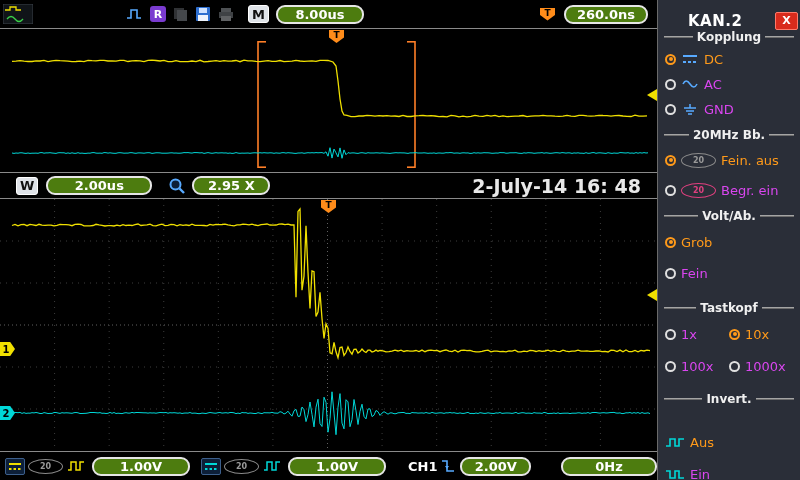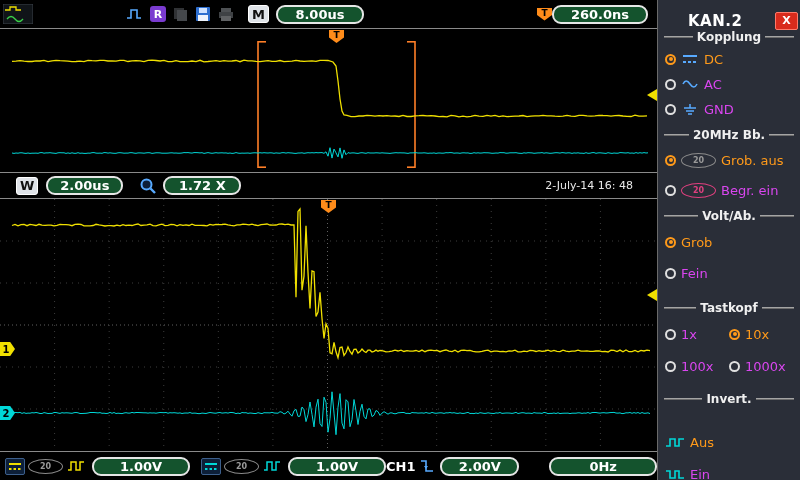--- a/index.html
+++ b/index.html
@@ -6,21 +6,21 @@
   html,body{width:800px;height:480px;background:#000;overflow:hidden}
   body{font-family:"DejaVu Sans","Liberation Sans",sans-serif}
   .screen{position:relative;width:800px;height:480px;background:#000}
 
   
   .toolbar{position:absolute;left:0;top:0;width:657px;height:28px;display:flex;align-items:center;background:#000}
   .iconbox{display:flex;align-items:center;justify-content:center}
   .cluster{display:flex;align-items:center;gap:7px;margin-left:92px}
   .keybox{min-width:20px;height:18px;background:#dfe3e8;color:#101010;font-weight:bold;font-size:13px;
           display:flex;align-items:center;justify-content:center;border-radius:3px;border:1px solid #fff;padding:0 3px}
-  .pill{height:19px;background:#14532d;border:2px solid #e6e6e6;border-radius:9px;color:#fff;
+  .pill{height:19px;background:#4d7c0f;border:2px solid #e6e6e6;border-radius:9px;color:#fff;
         font-weight:bold;font-size:13px;display:flex;align-items:center;justify-content:center}
   .rbadge{width:16px;height:16px;background:#7a3bd0;color:#fff;font-weight:bold;font-size:11px;
           display:flex;align-items:center;justify-content:center;border-radius:3px}
   .dim{opacity:.45}
   .tmark{width:15px;height:13px;background:#ff8c1a;color:#000;font-size:9px;font-weight:bold;
          text-align:center;line-height:10px;clip-path:polygon(0 0,100% 0,100% 58%,50% 100%,0 58%)}
 
   
   .view-top{position:absolute;left:0;top:28px;width:657px;height:145px;background:#000;
             border-top:1px solid #8a8a8a;border-bottom:1px solid #8a8a8a}
@@ -31,21 +31,21 @@
   .rarrow{position:absolute;right:0;width:0;height:0;border-top:6px solid transparent;
           border-bottom:6px solid transparent;border-right:10px solid #f0e000}
   .chtag{position:absolute;left:0;width:15px;height:14px;color:#000;font-size:10px;font-weight:bold;
          display:flex;align-items:center;justify-content:center;padding-right:3px;
          clip-path:polygon(0 0,68% 0,100% 50%,68% 100%,0 100%)}
   .chtag.c1{background:#f0e000}
   .chtag.c2{background:#00d8d8}
 
   
   .wbar{position:absolute;left:0;top:173px;width:657px;height:25px;display:flex;align-items:center;background:#000}
-  .datetime{margin-left:auto;margin-right:24px;color:#e8e8e8;font-size:11px;font-weight:normal}
+  .datetime{margin-left:auto;margin-right:16px;color:#e8e8e8;font-size:19px;font-weight:bold}
 
   
   .statusbar{position:absolute;left:0;top:452px;width:657px;height:28px;display:flex;align-items:center;background:#000}
   .sgroup{display:flex;align-items:center;gap:3px}
   .sicon{width:20px;height:17px;display:flex;align-items:center;justify-content:center;border-radius:2px}
   .sicon.boxed{background:#0d1f38;border:1px solid #3c5f8c}
   .badge20{width:35px;height:15px;border-radius:50%;border:1px solid #8a8a8a;color:#9a9a9a;
            font-size:8px;font-weight:bold;display:flex;align-items:center;justify-content:center}
   .badge20.on{border-color:#e0407f;color:#e0407f}
   .srclabel{color:#fff;font-weight:bold;font-size:13px}
@@ -106,48 +106,48 @@
         <svg width="16" height="15">
             <rect x="3" y="1" width="10" height="4" fill="#aeb4ba"></rect>
             <rect x="1" y="5" width="14" height="6" fill="#8d939a"></rect>
             <rect x="3" y="9" width="10" height="5" fill="#d5d9dd"></rect>
           </svg>
       </span>
     </span>
     <span class="keybox" style="margin-left:14px">M</span>
     <span class="pill" style="width:88px;margin-left:7px">8.00us</span>
     <span class="tmark" style="margin-left:auto">T</span>
-    <span class="pill" style="width:96px;margin-left:0;margin-right:9px">260.0ns</span>
+    <span class="pill" style="width:84px;margin-left:9px;margin-right:9px">260.0ns</span>
   </div>
 
   <div class="view-top">
     <svg id="svg-top" width="655" height="143">
         <line x1="258" y1="12" x2="258" y2="139" stroke="#ff7f27" stroke-width="1.6"></line>
         <line x1="258" y1="12.8" x2="266" y2="12.8" stroke="#ff7f27" stroke-width="1.6"></line>
         <line x1="258" y1="138.2" x2="266" y2="138.2" stroke="#ff7f27" stroke-width="1.6"></line>
         <line x1="415" y1="12" x2="415" y2="139" stroke="#ff7f27" stroke-width="1.6"></line>
         <line x1="415" y1="12.8" x2="407" y2="12.8" stroke="#ff7f27" stroke-width="1.6"></line>
         <line x1="415" y1="138.2" x2="407" y2="138.2" stroke="#ff7f27" stroke-width="1.6"></line>
         <polyline points="12.0,124.0 14.0,124.4 16.0,124.0 18.0,124.2 20.0,123.8 22.0,123.8 24.0,124.2 26.0,124.4 28.0,124.0 30.0,124.4 32.0,124.2 34.0,124.2 36.0,124.1 38.0,124.3 40.0,123.7 42.0,123.6 44.0,124.2 46.0,123.9 48.0,123.9 50.0,123.7 52.0,124.0 54.0,124.2 56.0,124.4 58.0,123.8 60.0,123.7 62.0,123.8 64.0,123.8 66.0,124.4 68.0,123.9 70.0,124.4 72.0,123.8 74.0,124.3 76.0,124.3 78.0,123.7 80.0,124.3 82.0,124.1 84.0,124.4 86.0,124.4 88.0,124.1 90.0,124.2 92.0,123.7 94.0,123.6 96.0,124.1 98.0,124.2 100.0,124.1 102.0,124.3 104.0,123.6 106.0,123.7 108.0,124.1 110.0,123.8 112.0,124.1 114.0,124.3 116.0,124.3 118.0,123.8 120.0,123.7 122.0,123.9 124.0,124.2 126.0,124.1 128.0,124.1 130.0,123.7 132.0,123.7 134.0,124.1 136.0,124.3 138.0,123.9 140.0,123.9 142.0,124.0 144.0,124.2 146.0,123.9 148.0,123.7 150.0,123.8 152.0,124.4 154.0,124.1 156.0,123.8 158.0,123.8 160.0,123.9 162.0,124.2 164.0,124.2 166.0,124.2 168.0,124.1 170.0,123.9 172.0,123.8 174.0,124.1 176.0,124.0 178.0,124.2 180.0,124.2 182.0,124.0 184.0,123.6 186.0,123.7 188.0,123.6 190.0,123.9 192.0,124.1 194.0,123.6 196.0,123.6 198.0,123.7 200.0,123.9 202.0,123.7 204.0,124.4 206.0,124.0 208.0,123.6 210.0,124.0 212.0,124.3 214.0,124.0 216.0,123.7 218.0,124.0 220.0,123.9 222.0,123.8 224.0,124.0 226.0,123.9 228.0,124.3 230.0,124.0 232.0,124.4 234.0,124.2 236.0,123.6 238.0,124.1 240.0,124.3 242.0,124.1 244.0,124.2 246.0,124.1 248.0,124.0 250.0,124.3 252.0,124.0 254.0,123.8 256.0,123.8 258.0,124.1 260.0,123.7 262.0,124.0 264.0,123.7 266.0,123.9 268.0,124.0 270.0,123.8 272.0,123.9 274.0,124.3 276.0,123.9 278.0,124.1 280.0,124.2 282.0,123.7 284.0,123.7 286.0,124.1 288.0,123.7 290.0,123.9 292.0,124.0 294.0,124.3 296.0,124.4 298.0,124.0 300.0,124.0 302.0,123.8 304.0,124.3 306.0,124.0 308.0,123.7 310.0,123.9 312.0,123.7 314.0,123.9 316.0,123.6 318.0,123.8 320.0,123.7 322.0,123.6 324.0,124.3 326.0,122.8 328.0,127.2 330.0,118.7 332.0,129.1 334.0,120.1 336.0,123.8 338.0,127.9 340.0,118.9 342.0,129.3 344.0,120.9 346.0,125.7 348.0,123.6 350.0,124.2 352.0,123.9 354.0,123.9 356.0,124.2 358.0,124.4 360.0,123.9 362.0,123.7 364.0,124.0 366.0,124.3 368.0,123.7 370.0,124.0 372.0,124.0 374.0,124.0 376.0,123.8 378.0,123.9 380.0,124.1 382.0,123.8 384.0,124.0 386.0,124.1 388.0,124.2 390.0,124.4 392.0,124.1 394.0,123.9 396.0,123.7 398.0,123.9 400.0,123.8 402.0,123.9 404.0,123.9 406.0,124.1 408.0,124.4 410.0,123.9 412.0,123.9 414.0,123.8 416.0,123.7 418.0,124.0 420.0,124.0 422.0,124.0 424.0,123.8 426.0,124.0 428.0,124.3 430.0,124.1 432.0,124.2 434.0,123.9 436.0,124.4 438.0,124.0 440.0,124.0 442.0,124.2 444.0,124.1 446.0,123.7 448.0,123.8 450.0,123.6 452.0,123.7 454.0,124.2 456.0,124.0 458.0,124.0 460.0,124.3 462.0,123.9 464.0,123.8 466.0,124.0 468.0,123.9 470.0,124.4 472.0,124.3 474.0,123.7 476.0,124.1 478.0,123.8 480.0,124.1 482.0,124.0 484.0,123.7 486.0,123.8 488.0,123.8 490.0,124.0 492.0,124.3 494.0,124.2 496.0,124.0 498.0,124.1 500.0,123.6 502.0,123.7 504.0,123.7 506.0,124.2 508.0,124.1 510.0,123.8 512.0,123.8 514.0,123.8 516.0,123.7 518.0,124.1 520.0,124.3 522.0,124.4 524.0,123.8 526.0,124.1 528.0,123.7 530.0,123.8 532.0,123.9 534.0,124.3 536.0,124.1 538.0,123.9 540.0,123.9 542.0,123.6 544.0,124.2 546.0,123.8 548.0,124.0 550.0,124.3 552.0,124.2 554.0,123.9 556.0,123.7 558.0,123.8 560.0,124.1 562.0,123.6 564.0,123.8 566.0,124.1 568.0,123.8 570.0,123.9 572.0,124.4 574.0,123.9 576.0,124.1 578.0,123.8 580.0,124.2 582.0,124.2 584.0,124.4 586.0,123.7 588.0,124.3 590.0,124.2 592.0,123.7 594.0,123.6 596.0,124.3 598.0,123.9 600.0,123.8 602.0,124.0 604.0,124.2 606.0,124.4 608.0,123.7 610.0,124.1 612.0,124.4 614.0,124.0 616.0,124.2 618.0,124.2 620.0,123.6 622.0,123.7 624.0,123.9 626.0,124.0 628.0,123.7 630.0,124.2 632.0,124.0 634.0,124.3 636.0,123.6 638.0,124.2 640.0,123.7 642.0,124.1 644.0,123.6 646.0,124.0 648.0,123.8" fill="none" stroke="#00d8d8" stroke-width="1"></polyline>
         <polyline points="12.0,32.3 16.0,32.1 20.0,31.7 24.0,32.2 28.0,32.5 32.0,32.5 36.0,31.8 40.0,32.0 44.0,31.4 48.0,32.6 52.0,31.8 56.0,31.4 60.0,31.7 64.0,31.9 68.0,32.2 72.0,32.7 76.0,32.5 80.0,32.1 84.0,32.7 88.0,31.3 92.0,31.7 96.0,31.8 100.0,31.4 104.0,31.3 108.0,32.0 112.0,32.0 116.0,32.2 120.0,31.4 124.0,31.3 128.0,32.5 132.0,31.9 136.0,31.7 140.0,31.9 144.0,32.7 148.0,31.4 152.0,31.2 156.0,31.5 160.0,32.0 164.0,31.4 168.0,32.7 172.0,32.7 176.0,31.7 180.0,32.7 184.0,32.7 188.0,32.7 192.0,32.0 196.0,32.7 200.0,31.3 204.0,32.8 208.0,32.5 212.0,32.1 216.0,31.7 220.0,32.3 224.0,31.6 228.0,32.1 232.0,32.0 236.0,31.5 240.0,32.7 244.0,31.2 248.0,31.8 252.0,31.8 256.0,32.4 260.0,32.7 264.0,32.1 268.0,31.6 272.0,32.3 276.0,32.3 280.0,31.5 284.0,32.6 288.0,32.4 292.0,32.2 296.0,31.4 300.0,32.0 304.0,32.3 308.0,32.1 312.0,31.9 316.0,32.4 320.0,31.3 324.0,31.3 328.0,31.5 333.0,33.0 336.0,37.0 338.0,52.0 340.0,70.0 342.0,82.0 344.0,86.0 347.0,86.4 351.0,87.7 355.0,87.7 359.0,87.0 363.0,87.0 367.0,86.3 371.0,86.7 375.0,87.2 379.0,86.6 383.0,87.0 387.0,86.7 391.0,87.1 395.0,87.0 399.0,87.5 403.0,86.4 407.0,87.5 411.0,87.5 415.0,86.8 419.0,86.7 423.0,86.5 427.0,86.8 431.0,86.7 435.0,87.0 439.0,87.7 443.0,87.5 447.0,87.8 451.0,86.3 455.0,86.9 459.0,87.8 463.0,87.2 467.0,87.8 471.0,87.4 475.0,86.4 479.0,87.1 483.0,87.3 487.0,86.4 491.0,87.1 495.0,86.4 499.0,87.7 503.0,86.8 507.0,87.7 511.0,87.4 515.0,87.2 519.0,87.0 523.0,86.5 527.0,87.6 531.0,87.1 535.0,86.9 539.0,86.8 543.0,86.4 547.0,86.8 551.0,86.8 555.0,87.1 559.0,87.3 563.0,87.1 567.0,86.3 571.0,87.1 575.0,87.4 579.0,86.4 583.0,86.3 587.0,86.8 591.0,87.1 595.0,86.9 599.0,86.3 603.0,86.5 607.0,86.6 611.0,87.2 615.0,86.7 619.0,86.5 623.0,87.0 627.0,87.4 631.0,87.5 635.0,86.2 639.0,87.1 643.0,87.1 647.0,86.8" fill="none" stroke="#f0e000" stroke-width="1.3"></polyline>
       </svg>
     <div class="tmark marker-abs" style="left:329px;top:1px">T</div>
     <div class="rarrow marker-abs" style="top:60px"></div>
   </div>
 
   <div class="wbar">
     <span class="keybox" style="margin-left:16px">W</span>
-    <span class="pill" style="width:77px;margin-left:8px">2.00us</span>
+    <span class="pill" style="width:106px;margin-left:8px">2.00us</span>
     <span class="iconbox" style="margin-left:16px">
       <svg width="18" height="18">
           <circle cx="7.5" cy="7.5" r="5" fill="#0d1f38" stroke="#58aaff" stroke-width="2"></circle>
           <line x1="11.5" y1="11.5" x2="16" y2="16" stroke="#58aaff" stroke-width="2.4"></line>
         </svg>
     </span>
-    <span class="pill" style="width:78px;margin-left:6px">1.72 X</span>
+    <span class="pill" style="width:78px;margin-left:6px">2.95 X</span>
     <span class="datetime">2-July-14  16: 48</span>
   </div>
 
   <div class="view-bottom">
     <svg id="svg-bottom" width="655" height="252">
         <line x1="54.583333333333336" y1="0" x2="54.583333333333336" y2="252" stroke="#3c3c3c" stroke-width="1" stroke-dasharray="1 5"></line>
         <line x1="109.16666666666667" y1="0" x2="109.16666666666667" y2="252" stroke="#3c3c3c" stroke-width="1" stroke-dasharray="1 5"></line>
         <line x1="163.75" y1="0" x2="163.75" y2="252" stroke="#3c3c3c" stroke-width="1" stroke-dasharray="1 5"></line>
         <line x1="218.33333333333334" y1="0" x2="218.33333333333334" y2="252" stroke="#3c3c3c" stroke-width="1" stroke-dasharray="1 5"></line>
         <line x1="272.9166666666667" y1="0" x2="272.9166666666667" y2="252" stroke="#3c3c3c" stroke-width="1" stroke-dasharray="1 5"></line>
@@ -195,21 +195,21 @@
           </svg>
       </span>
       <span class="badge20">20</span>
       <span class="sicon">
         <svg width="18" height="12">
             <path d="M1,10 H4 V2 H9 V10 H13 V2 H17" fill="none" stroke="#00d8d8" stroke-width="1.5"></path>
           </svg>
       </span>
       <span class="pill" style="width:98px;margin-left:3px">1.00V</span>
     </span>
-    <span class="srclabel" style="margin-left:0">CH1</span>
+    <span class="srclabel" style="margin-left:22px">CH1</span>
     <span class="sicon" style="margin-left:3px">
       <svg width="16" height="16">
           <path d="M2,3 H7 V13 H14" fill="none" stroke="#58aaff" stroke-width="1.6"></path>
           <path d="M5,8 h4 l-2,3 z" fill="#58aaff"></path>
         </svg>
     </span>
     <span class="pill" style="width:88px;margin-left:4px">2.00V</span>
     <span class="pill" style="width:120px;margin-left:30px">0Hz</span>
   </div>
 
@@ -250,21 +250,21 @@
       </span>
       <span class="item-label">GND</span>
     </div>
 
     <div class="section-title" style="margin-top:9px">
       <span>20MHz Bb.</span>
     </div>
     <div class="menu-item" style="margin-top:8px;margin-bottom:10px">
       <span class="radio sel"></span>
       <span class="micon badge20">20</span>
-      <span class="item-label sel">Grob. aus</span>
+      <span class="item-label sel">Fein. aus</span>
     </div>
     <div class="menu-item" style="margin-bottom:8px">
       <span class="radio"></span>
       <span class="micon badge20 on">20</span>
       <span class="item-label">Begr. ein</span>
     </div>
 
     <div class="section-title" style="margin-top:9px">
       <span>Volt/Ab.</span>
     </div>

